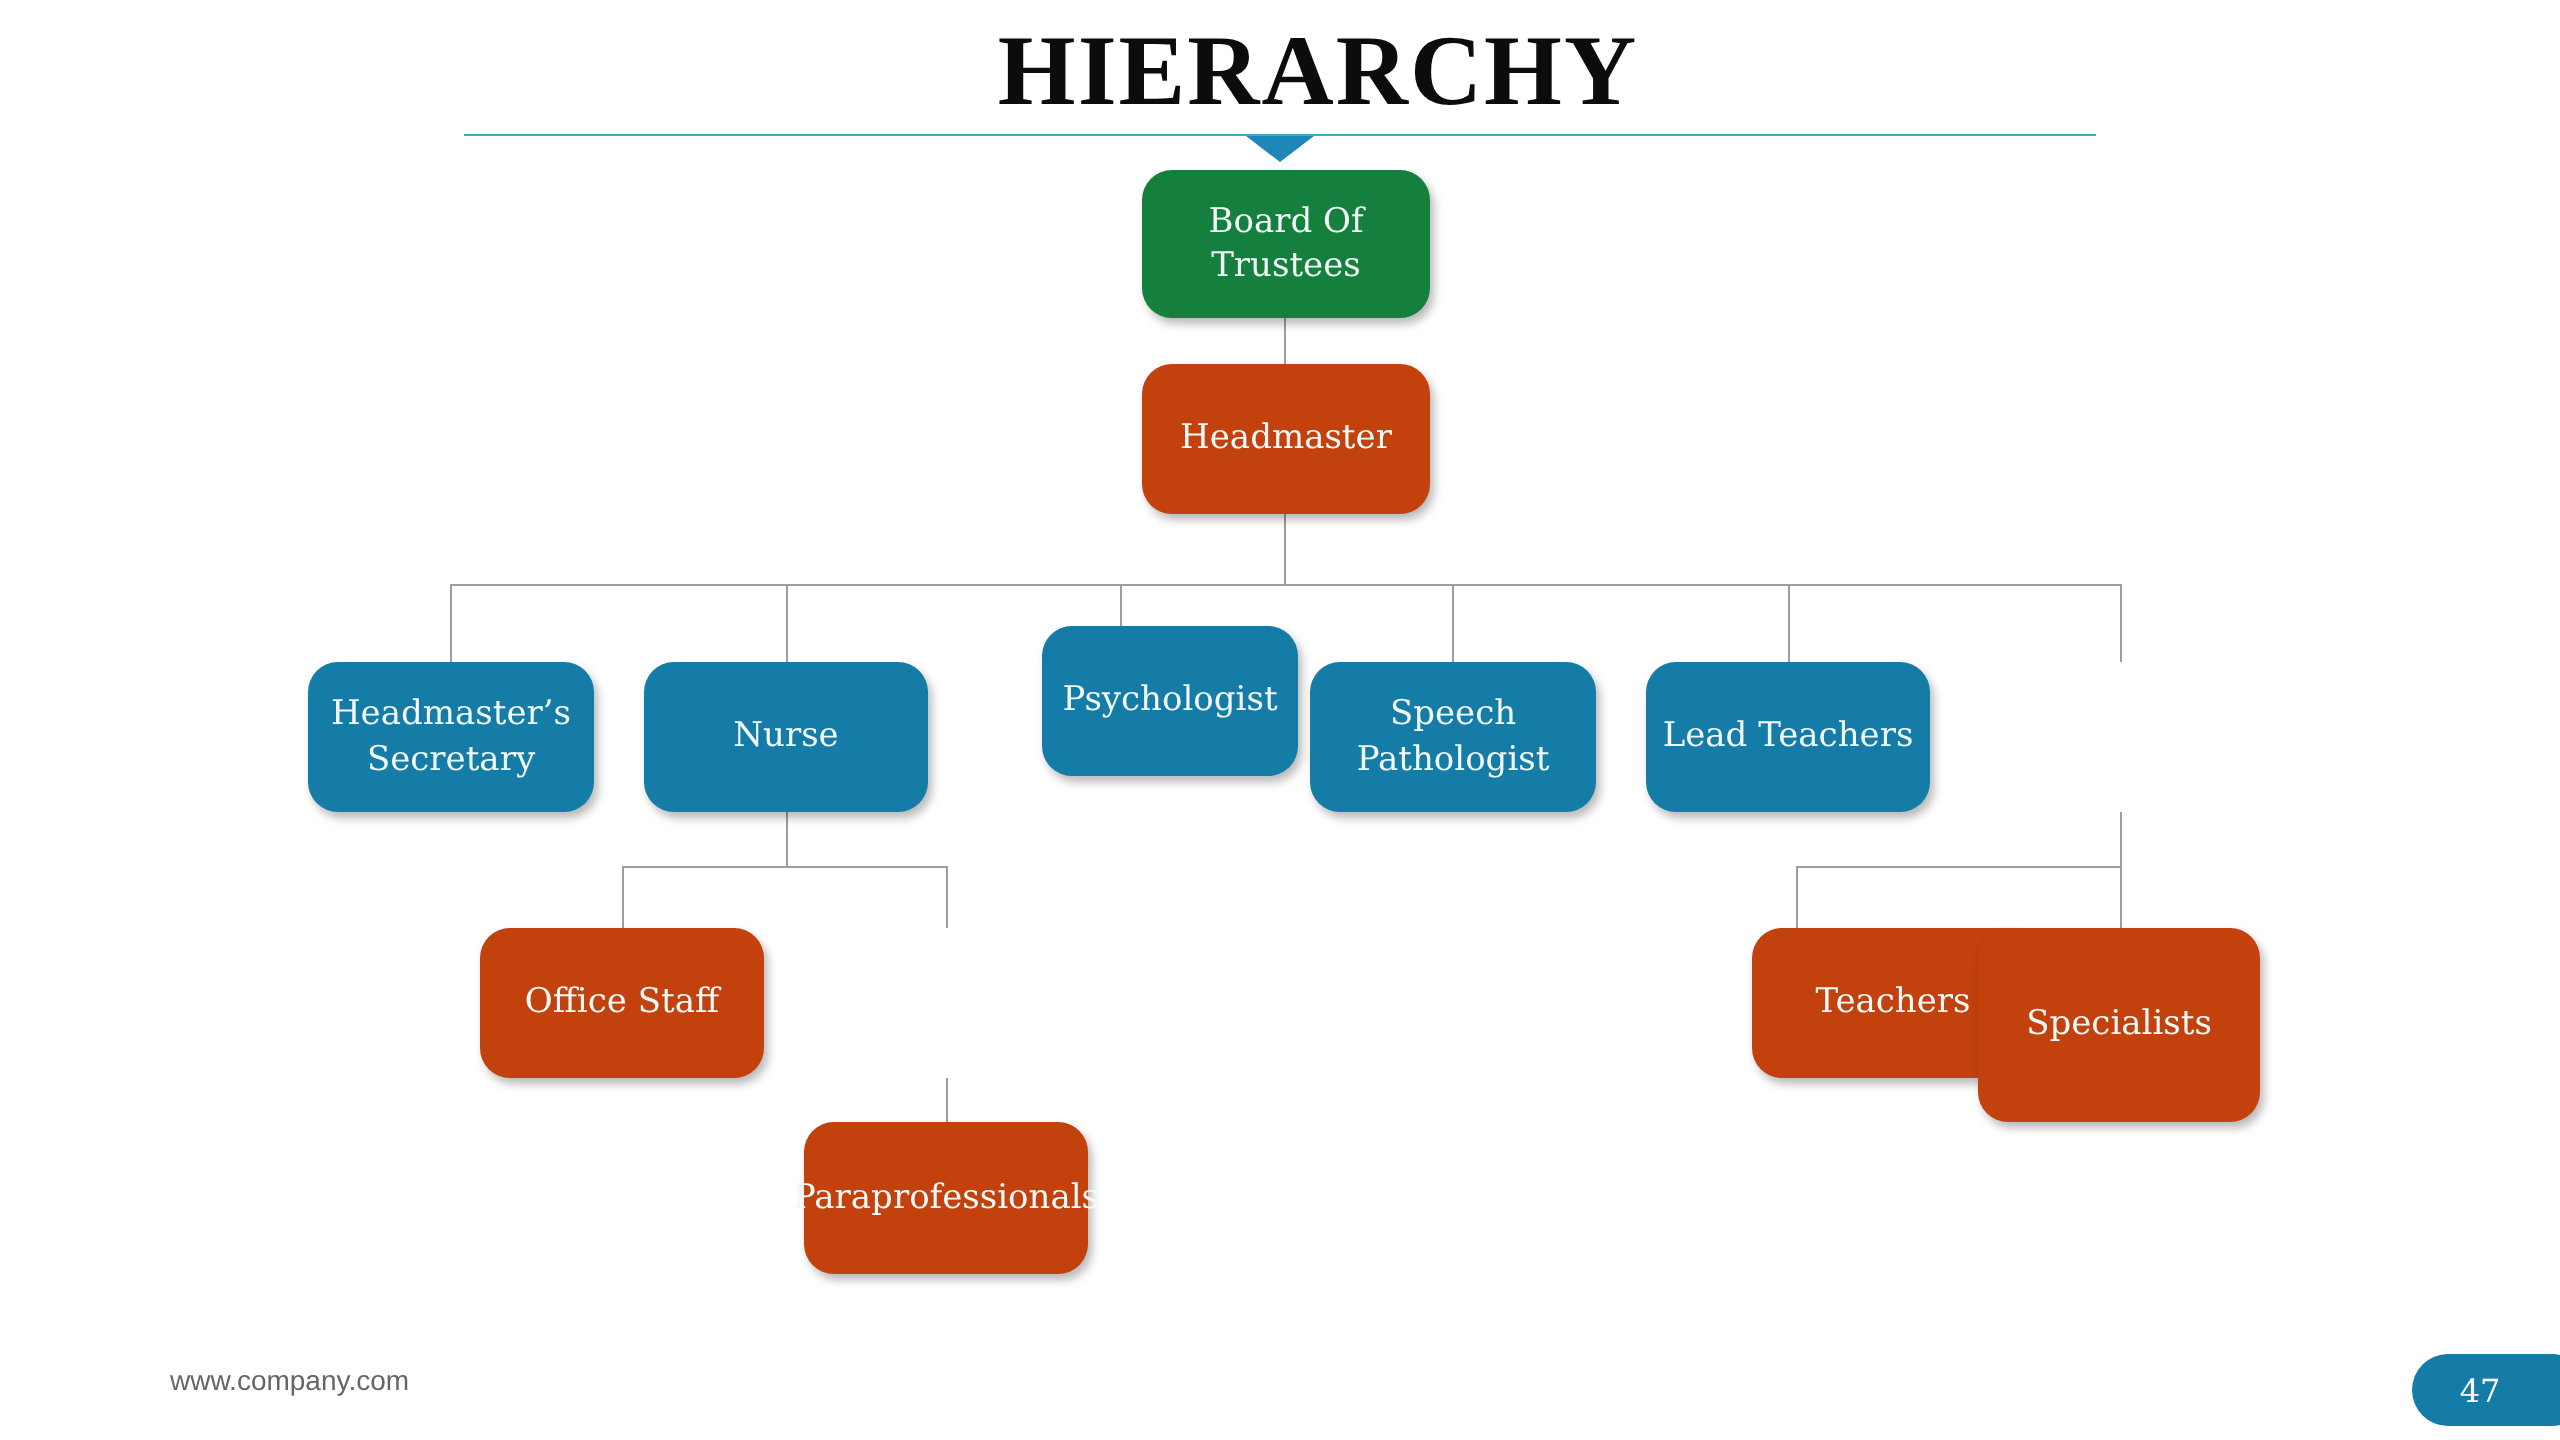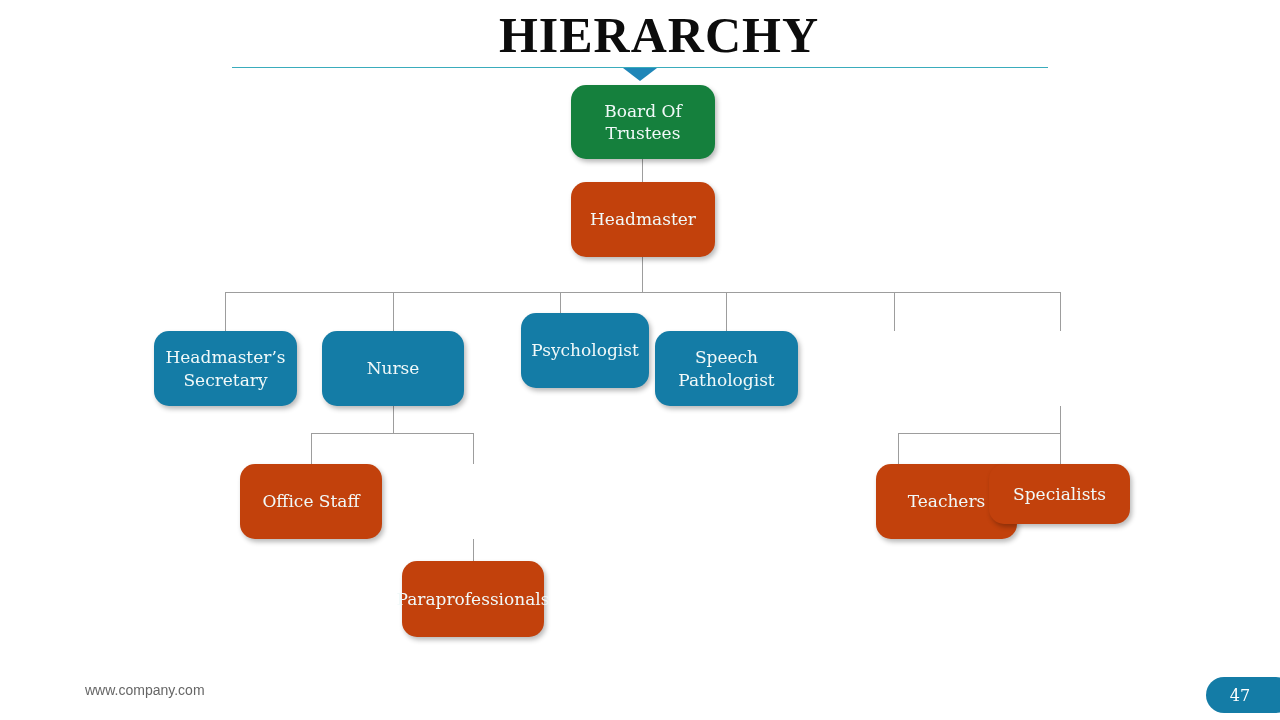--- a/index.html
+++ b/index.html
@@ -120,26 +120,27 @@
   <div class="line" style="left:1060px; top:433px; width:1px; height:31px;"></div>
 
   <div class="node gray" style="left:571px; top:85px; width:144px; height:74px;">Board Of Trustees</div>
 
   <div class="node teal" style="left:571px; top:182px; width:144px; height:75px;">Headmaster</div>
 
   <div class="node blue" style="left:154px; top:331px; width:143px; height:75px;">Headmaster’s Secretary</div>
   <div class="node blue" style="left:322px; top:331px; width:142px; height:75px;">Nurse</div>
   <div class="node blue" style="left:489px; top:313px; width:128px; height:75px;margin-left:32px;">Psychologist</div>
   <div class="node blue" style="left:655px; top:331px; width:143px; height:75px;">Speech Pathologist</div>
+  <div class="node blue" style="left:823px; top:331px; width:142px; height:75px;">Lead Teachers</div>
 
   <div class="node teal" style="left:240px; top:464px; width:142px; height:75px;">Office Staff</div>
 
   <div class="node teal node-para" style="left:402px; top:561px; width:142px; height:76px;">Paraprofessionals</div>
 
   <div class="node teal" style="left:828px; top:464px; width:141px; height:75px;margin-left:48px;">Teachers</div>
-  <div class="node teal" style="left:989px; top:464px; width:141px; height:60px;">Specialists</div>
+  <div class="node teal" style="left:989px; top:464px; width:141px; height:97px;">Specialists</div>
 
   <div class="footer-url">www.company.com</div>
   <div class="page-badge">
     <span>47</span>
   </div>
 
 </div>
 
 </body></html>

